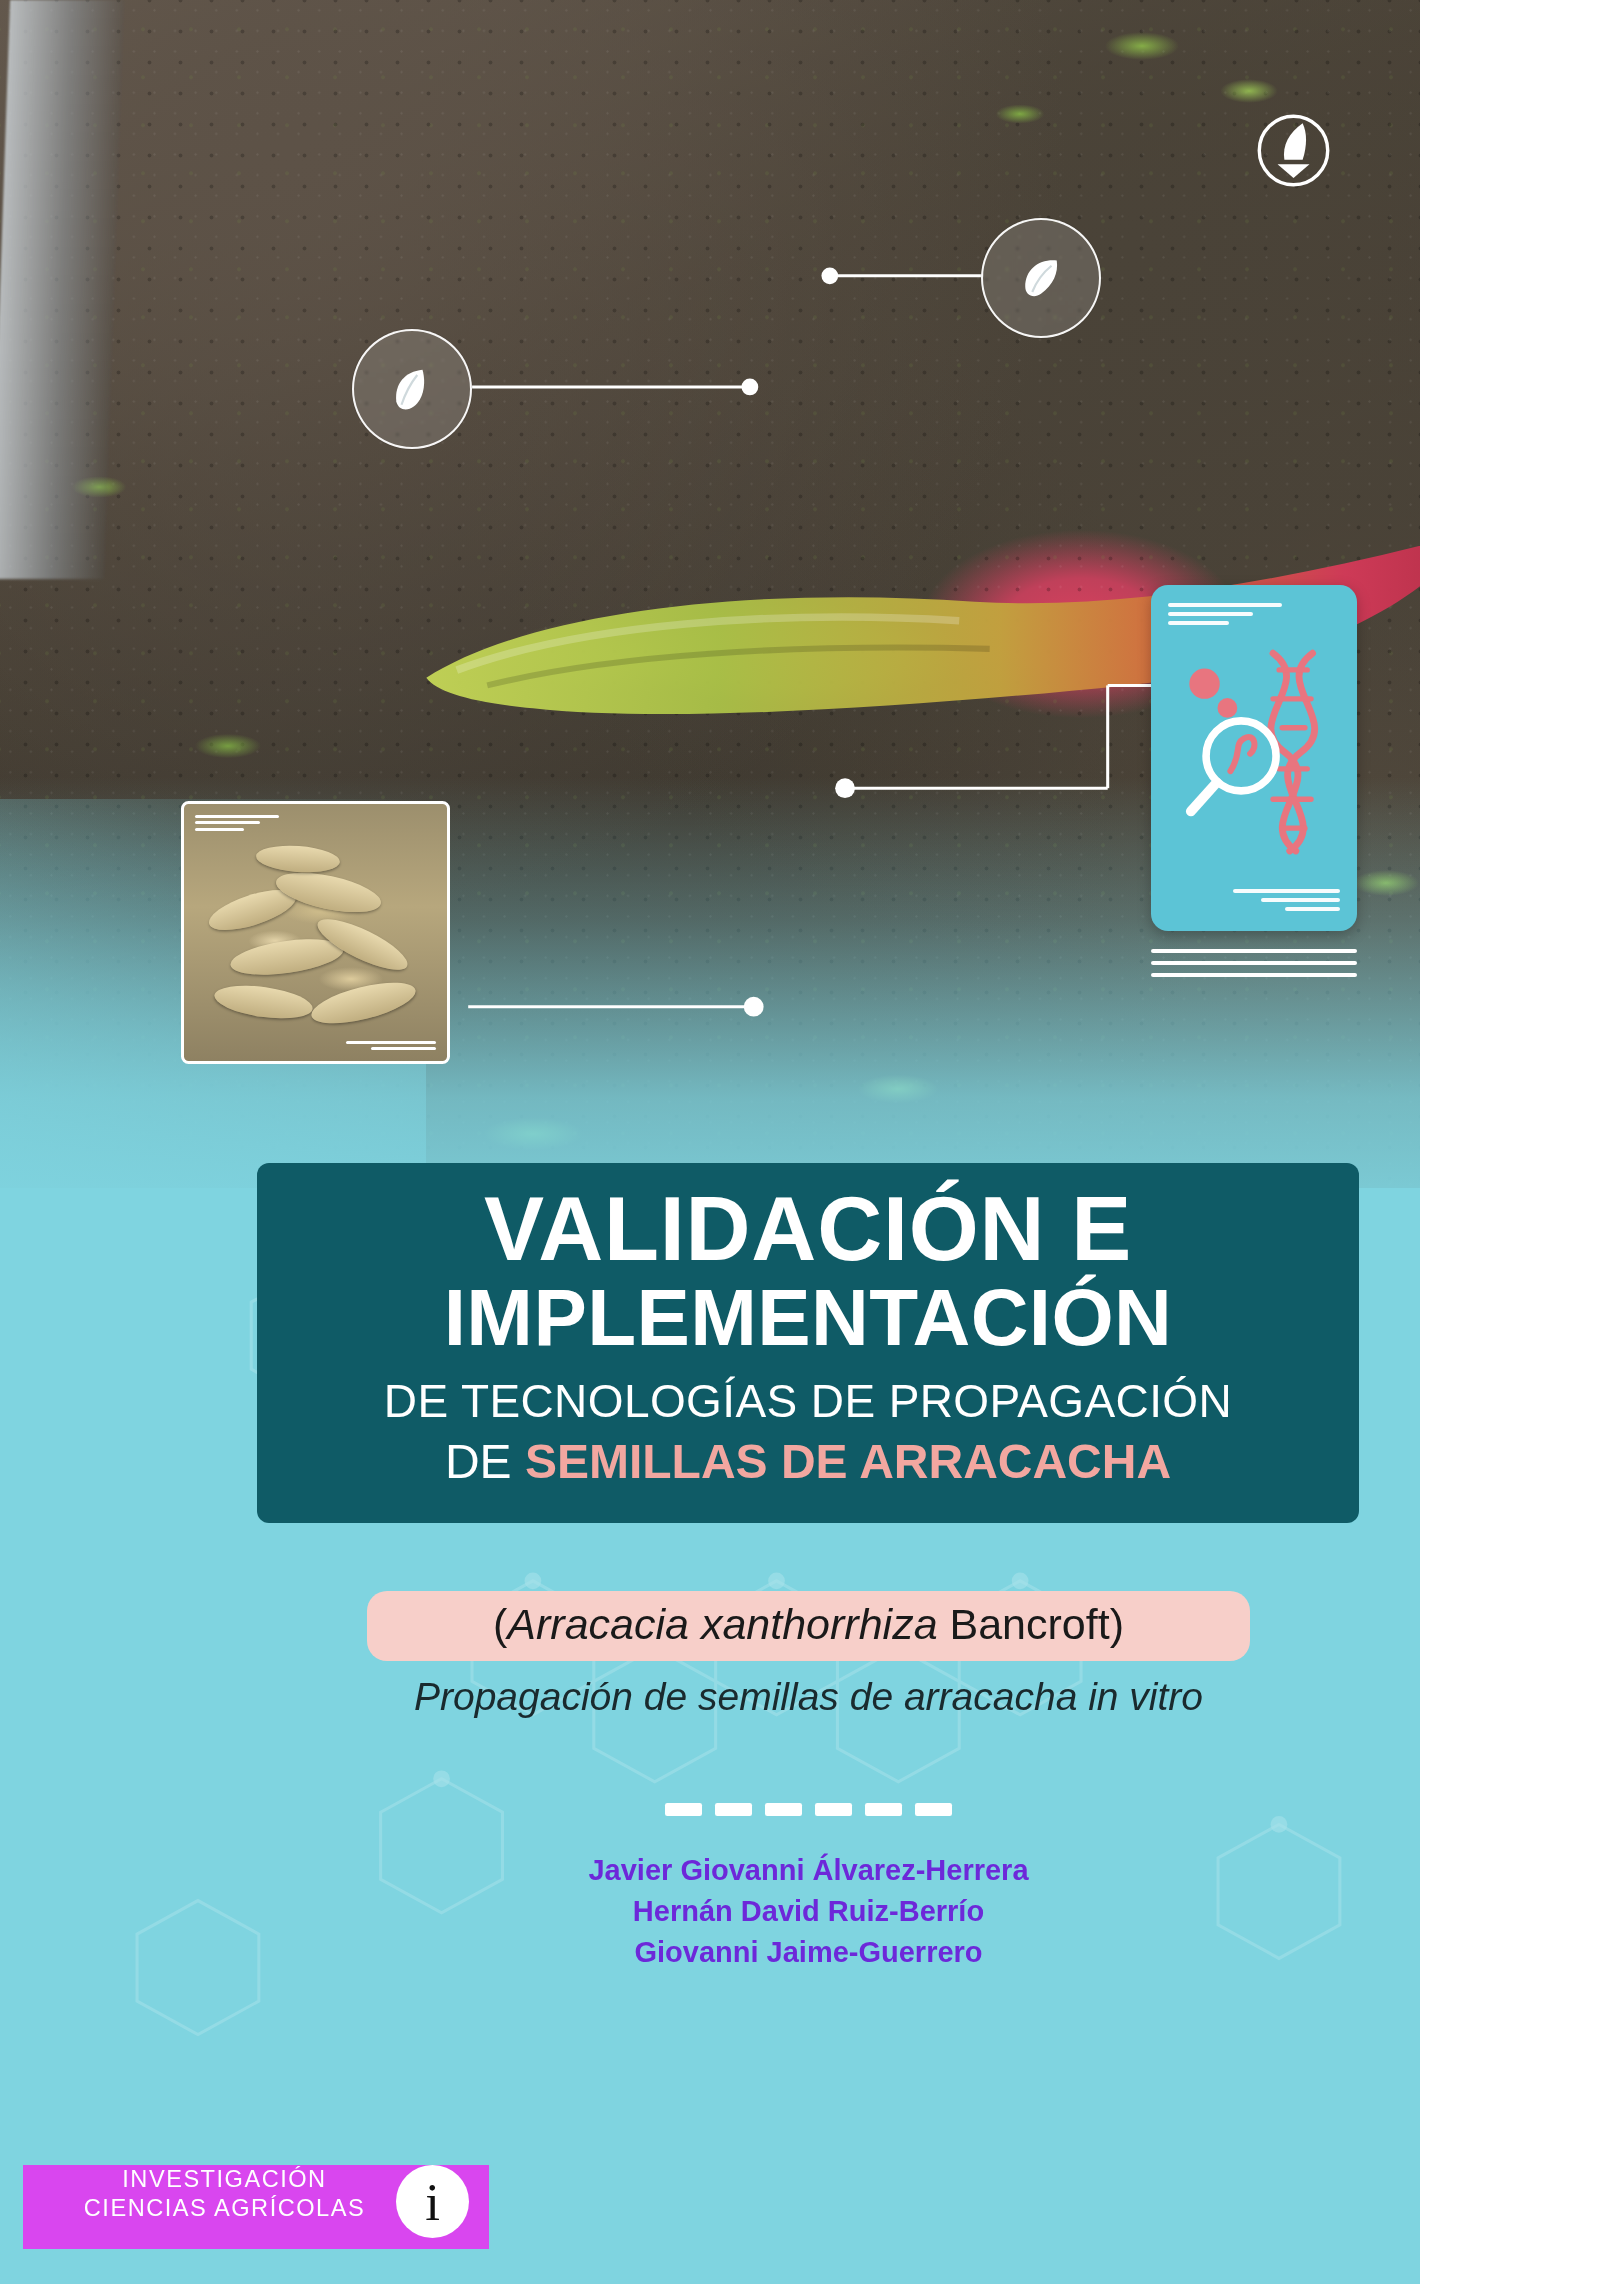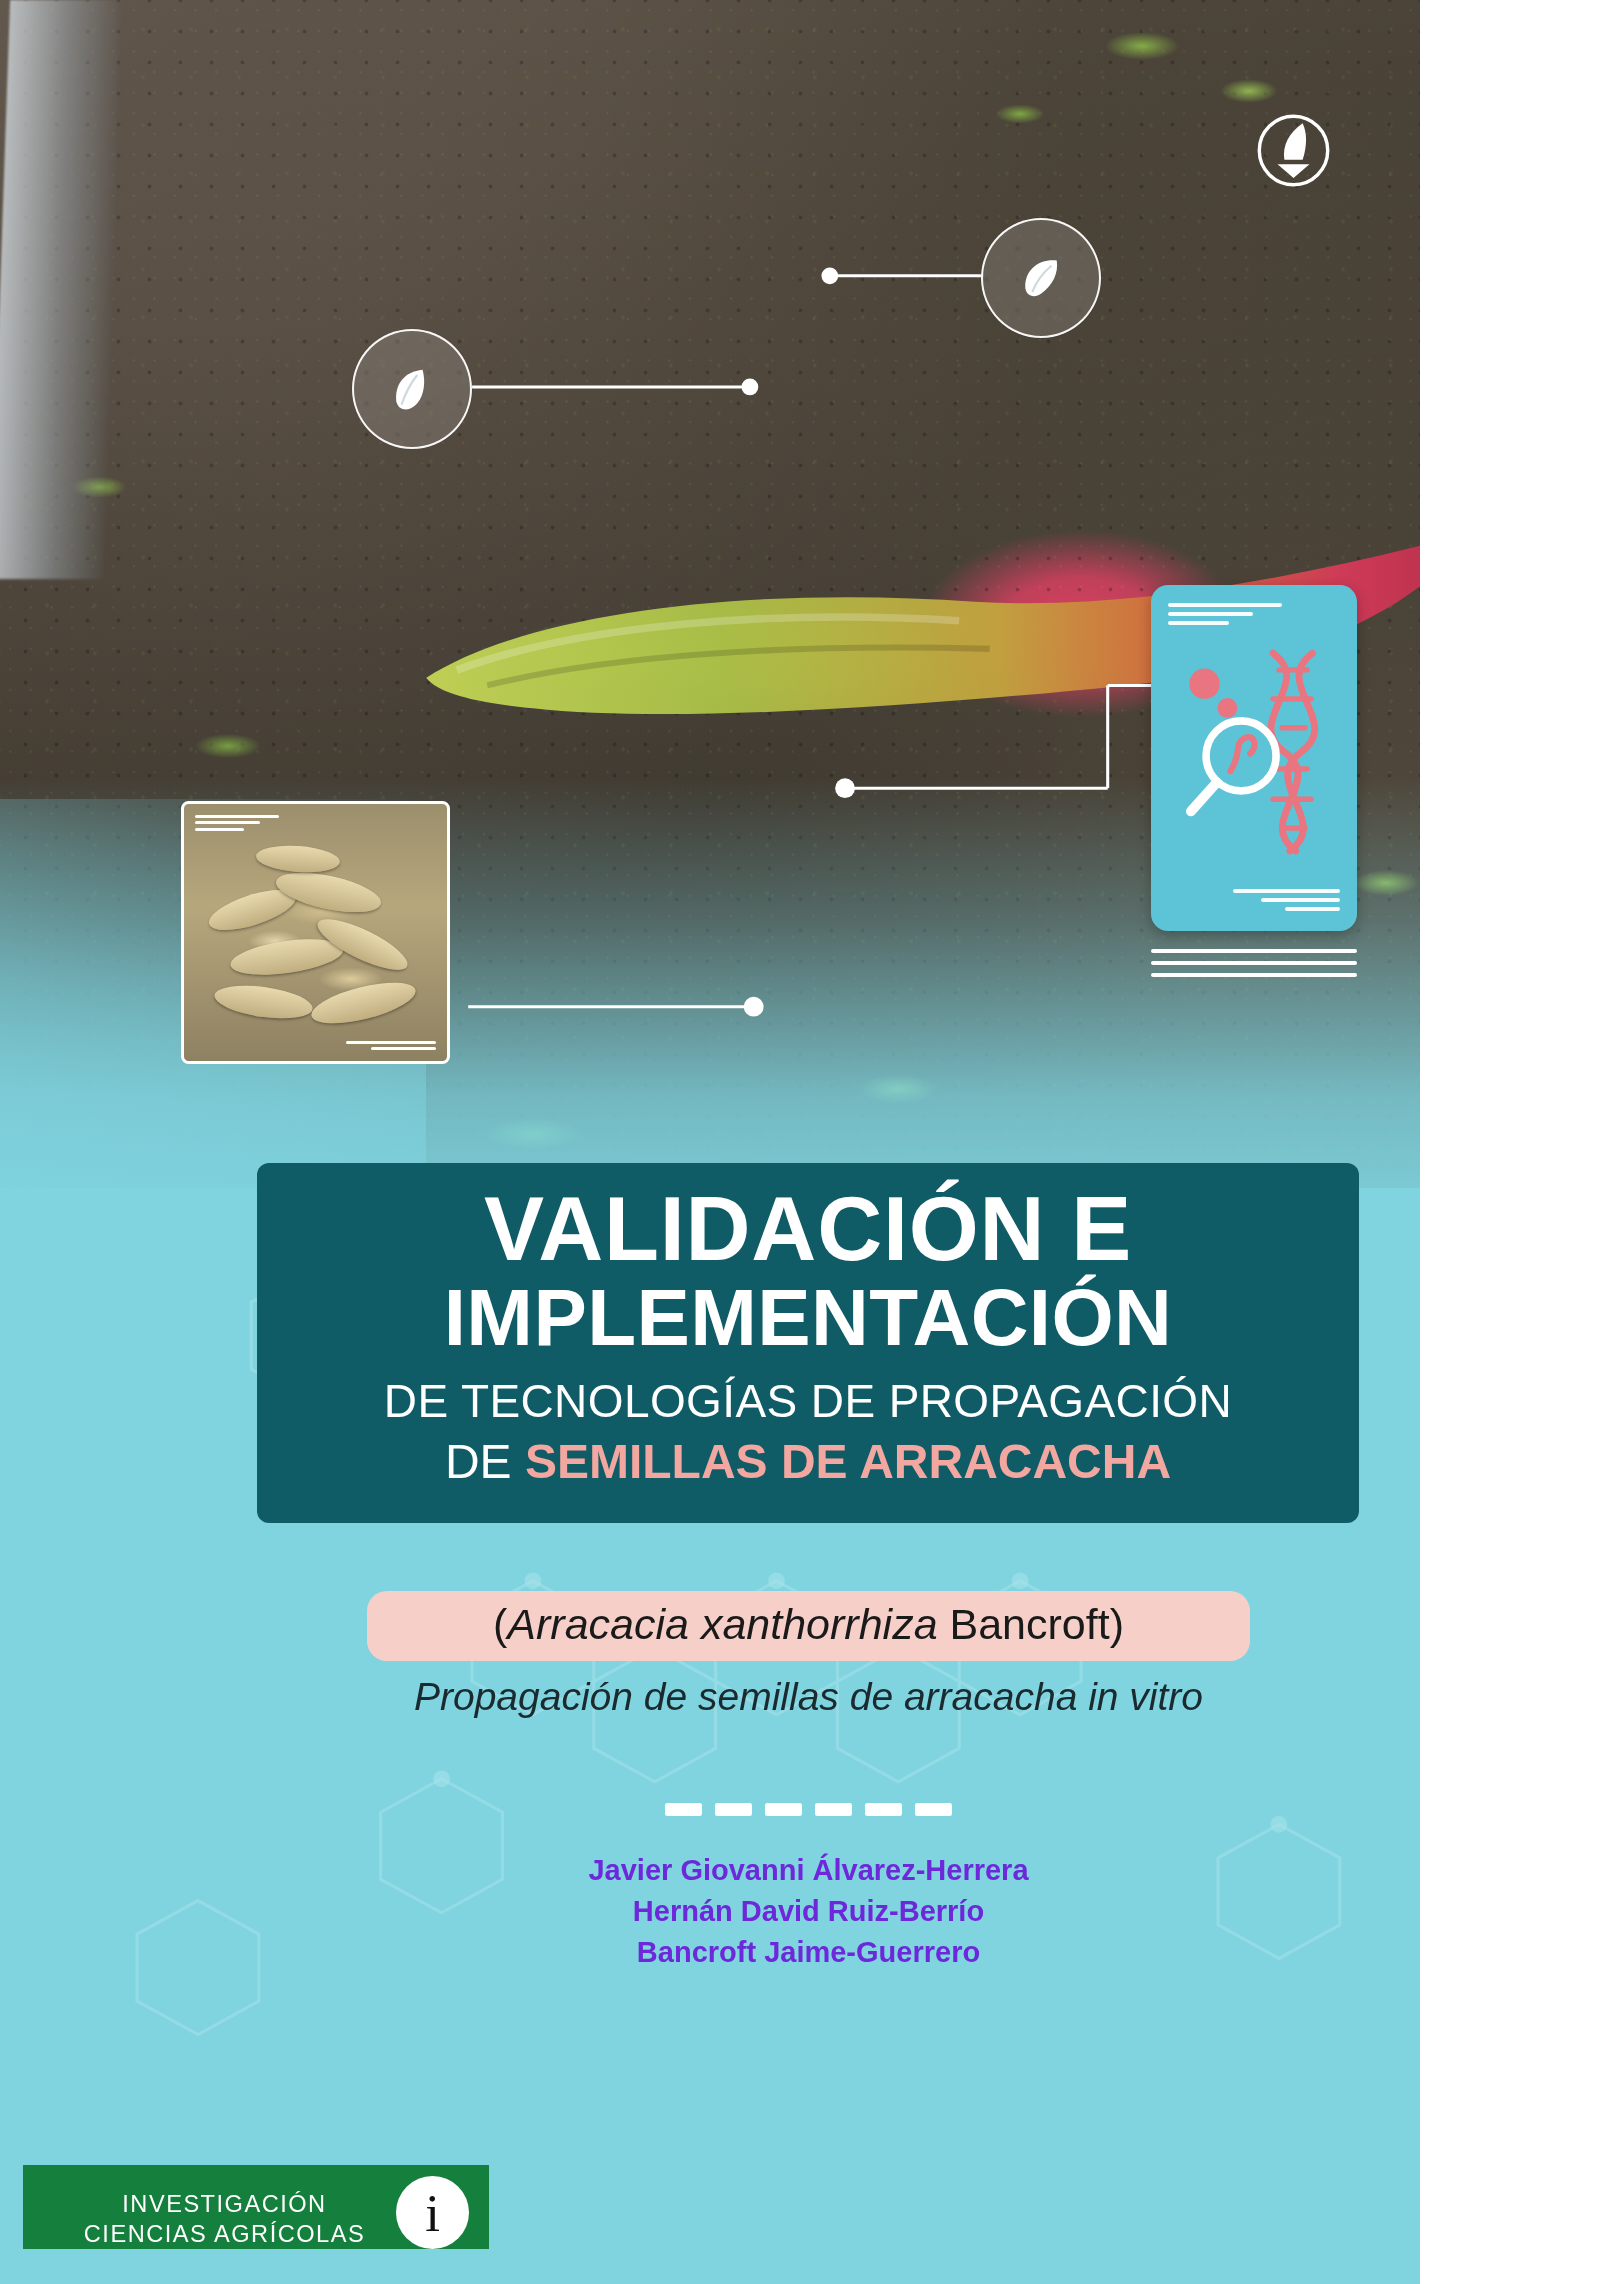--- a/index.html
+++ b/index.html
@@ -247,22 +247,22 @@
     font-size: 29px;
     font-weight: bold;
     line-height: 1.42;
   }
 
   
   .series-bar {
     position: absolute;
     left: 23px; bottom: 35px;
     width: 466px; height: 84px;
-    background: #15803d;
-    display: flex; align-items: flex-end; margin-top: 44px;
+    background: #d946ef;
+    display: flex; align-items: flex-start; margin-top: 44px;
   }
   .series-text {
     color: #ffffff;
     text-align: center;
     flex: 1;
     line-height: 1.25;
     padding-left: 30px;
   }
   .series-text .l1 { font-size: 23.6px; letter-spacing: 1.5px; }
   .series-text .l2 { font-size: 23.6px; letter-spacing: 1.5px; }
@@ -448,21 +448,21 @@
       <i></i>
       <i></i>
       <i></i>
       <i></i>
       <i></i>
   </div>
 
   <div class="authors">
     <div>Javier Giovanni Álvarez-Herrera</div>
     <div>Hernán David Ruiz-Berrío</div>
-    <div>Bancroft Jaime-Guerrero</div>
+    <div>Giovanni Jaime-Guerrero</div>
   </div>
 
   <div class="series-bar">
     <div class="series-text">
       <div class="l1">INVESTIGACIÓN</div>
       <div class="l2">CIENCIAS AGRÍCOLAS</div>
     </div>
     <div class="series-badge">i</div>
   </div>
 

